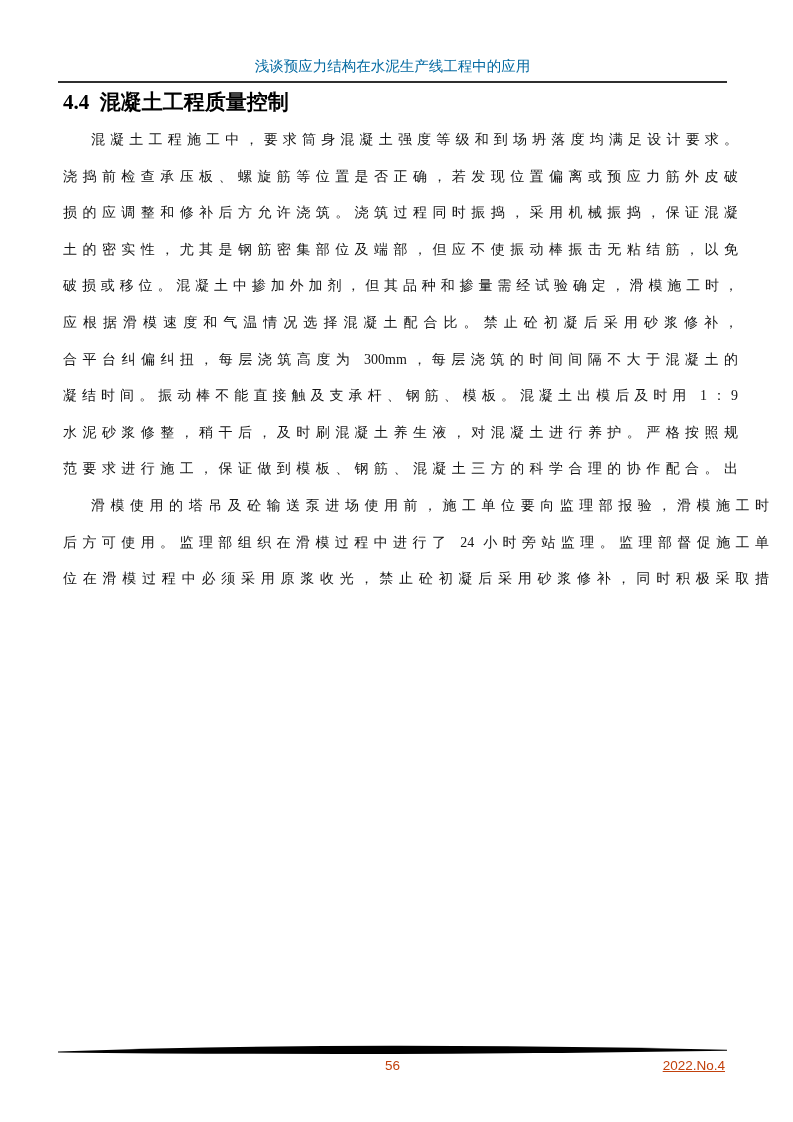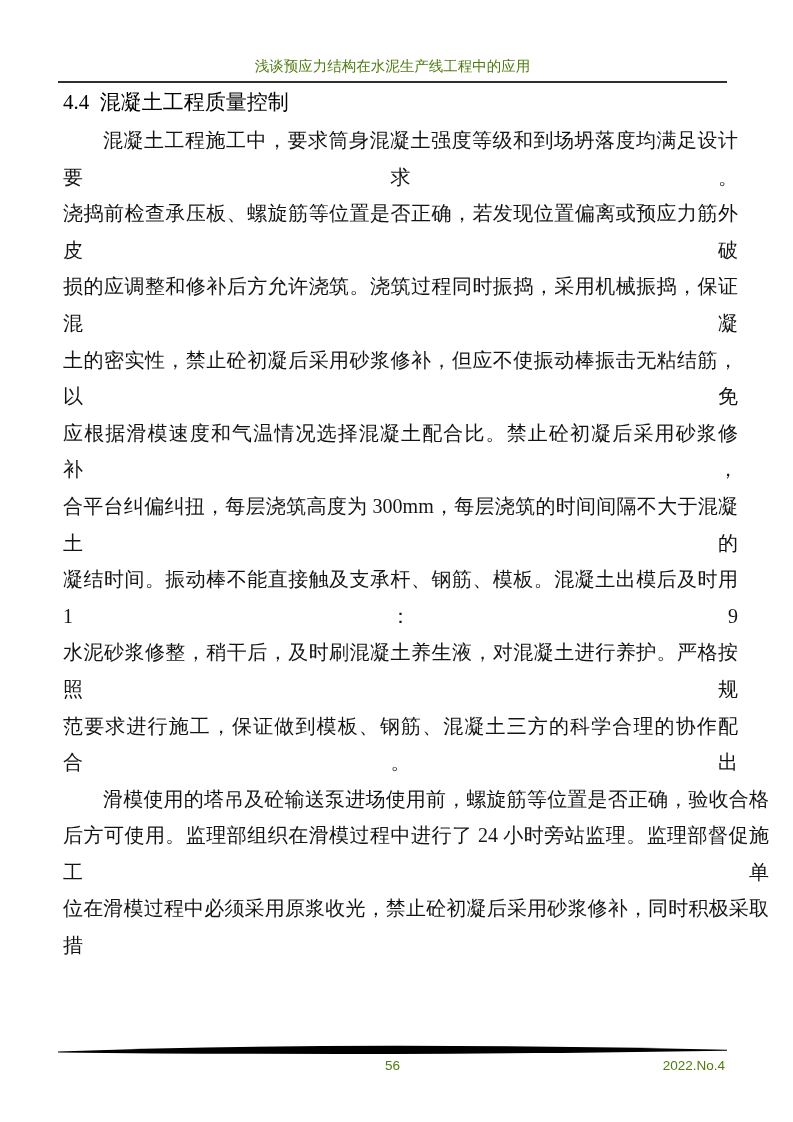--- a/index.html
+++ b/index.html
@@ -4,67 +4,68 @@
 <style>
   html,body{margin:0;padding:0;background:#f2f2f2;}
   .page{
     position:relative;width:793px;height:1122px;background:#ffffff;
     font-family:"Liberation Serif","DejaVu Serif",serif;color:#141414;
     overflow:hidden;margin:0 auto;
   }
   .doc-header{position:absolute;left:58px;top:0;width:669px;}
   .doc-header-title{
     margin-top:56px;text-align:center;font-size:14.5px;line-height:21px;
-    padding-bottom:4px;border-bottom:2.5px solid #2f2f2f;color:#4d7c0f;
+    padding-bottom:4px;border-bottom:2.5px solid #2f2f2f;color:#0369a1;
   }
   .doc-body{position:absolute;left:63px;top:86px;width:706px;}
-  .hx{font-weight:normal;white-space:pre-wrap;color:#000;}
+  .hx{font-weight:bold;white-space:pre-wrap;color:#000;}
   .hx.h2{font-size:21px;line-height:27px;margin:0;}
   .hx.id-h44{margin-top:3px;margin-bottom:6px;}
   .para{margin:0;}
   .id-p1{width:675px;}
   .bl{
-    font-size:20px;line-height:36.6px;text-align:justify;
+    font-size:14px;line-height:36.6px;text-align:justify;
     overflow:hidden;white-space:pre-wrap;
   }
   .bl.j{text-align-last:justify;}
   .bl.first{text-indent:2em;}
   .doc-footer{position:absolute;left:58px;top:1045px;width:669px;}
   .footer-bar{display:block;width:669px;height:10px;}
   .footer-row{
     position:relative;margin-top:1px;height:20px;
-    font-family:"Liberation Sans","DejaVu Sans",sans-serif;font-size:13.5px;color:#4d7c0f;
+    font-family:"Liberation Sans","DejaVu Sans",sans-serif;font-size:13.5px;color:#c2410c;
   }
   .footer-page-num{position:absolute;left:0;right:0;text-align:center;top:2px;}
-  .footer-issue{position:absolute;right:2px;top:2px;}
+  .footer-issue{position:absolute;right:2px;top:2px;text-decoration:underline;}
 </style>
 </head>
 <body>
 
 <div class="page">
 
   <header class="doc-header">
     <div class="doc-header-title">浅谈预应力结构在水泥生产线工程中的应用</div>
   </header>
 
   <main class="doc-body" id="doc-body">
       <div class="hx h2 id-h44">4.4  混凝土工程质量控制</div>
       <div class="para id-p1">
         <div class="bl j first">混凝土工程施工中，要求筒身混凝土强度等级和到场坍落度均满足设计要求。</div>
         <div class="bl j">浇捣前检查承压板、螺旋筋等位置是否正确，若发现位置偏离或预应力筋外皮破</div>
         <div class="bl j">损的应调整和修补后方允许浇筑。浇筑过程同时振捣，采用机械振捣，保证混凝</div>
-        <div class="bl j">土的密实性，禁止砼初凝后采用砂浆修补，但应不使振动棒振击无粘结筋，以免</div>
+        <div class="bl j">土的密实性，尤其是钢筋密集部位及端部，但应不使振动棒振击无粘结筋，以免</div>
+        <div class="bl j">破损或移位。混凝土中掺加外加剂，但其品种和掺量需经试验确定，滑模施工时，</div>
         <div class="bl j">应根据滑模速度和气温情况选择混凝土配合比。禁止砼初凝后采用砂浆修补，</div>
         <div class="bl j">合平台纠偏纠扭，每层浇筑高度为 300mm，每层浇筑的时间间隔不大于混凝土的</div>
         <div class="bl j">凝结时间。振动棒不能直接触及支承杆、钢筋、模板。混凝土出模后及时用 1：9</div>
         <div class="bl j">水泥砂浆修整，稍干后，及时刷混凝土养生液，对混凝土进行养护。严格按照规</div>
         <div class="bl j">范要求进行施工，保证做到模板、钢筋、混凝土三方的科学合理的协作配合。出</div>
       </div>
       <div class="para id-p2">
-        <div class="bl j first">滑模使用的塔吊及砼输送泵进场使用前，螺旋筋等位置是否正确，验收合格</div>
+        <div class="bl j first">滑模使用的塔吊及砼输送泵进场使用前，施工单位要向监理部报验，滑模施工时</div>
         <div class="bl j">后方可使用。监理部组织在滑模过程中进行了 24 小时旁站监理。监理部督促施工单</div>
         <div class="bl j">位在滑模过程中必须采用原浆收光，禁止砼初凝后采用砂浆修补，同时积极采取措</div>
       </div>
     </main>
 
   <footer class="doc-footer">
     <svg class="footer-bar" viewBox="0 0 669 10" preserveAspectRatio="none" aria-hidden="true">
       <path d="M0,6.5 Q160,1 334,0.8 Q500,0.7 669,4.8 L669,5.8 Q500,8.4 334,8.9 Q160,9.2 0,7.4 Z" fill="#000000"></path>
     </svg>
     <div class="footer-row">

